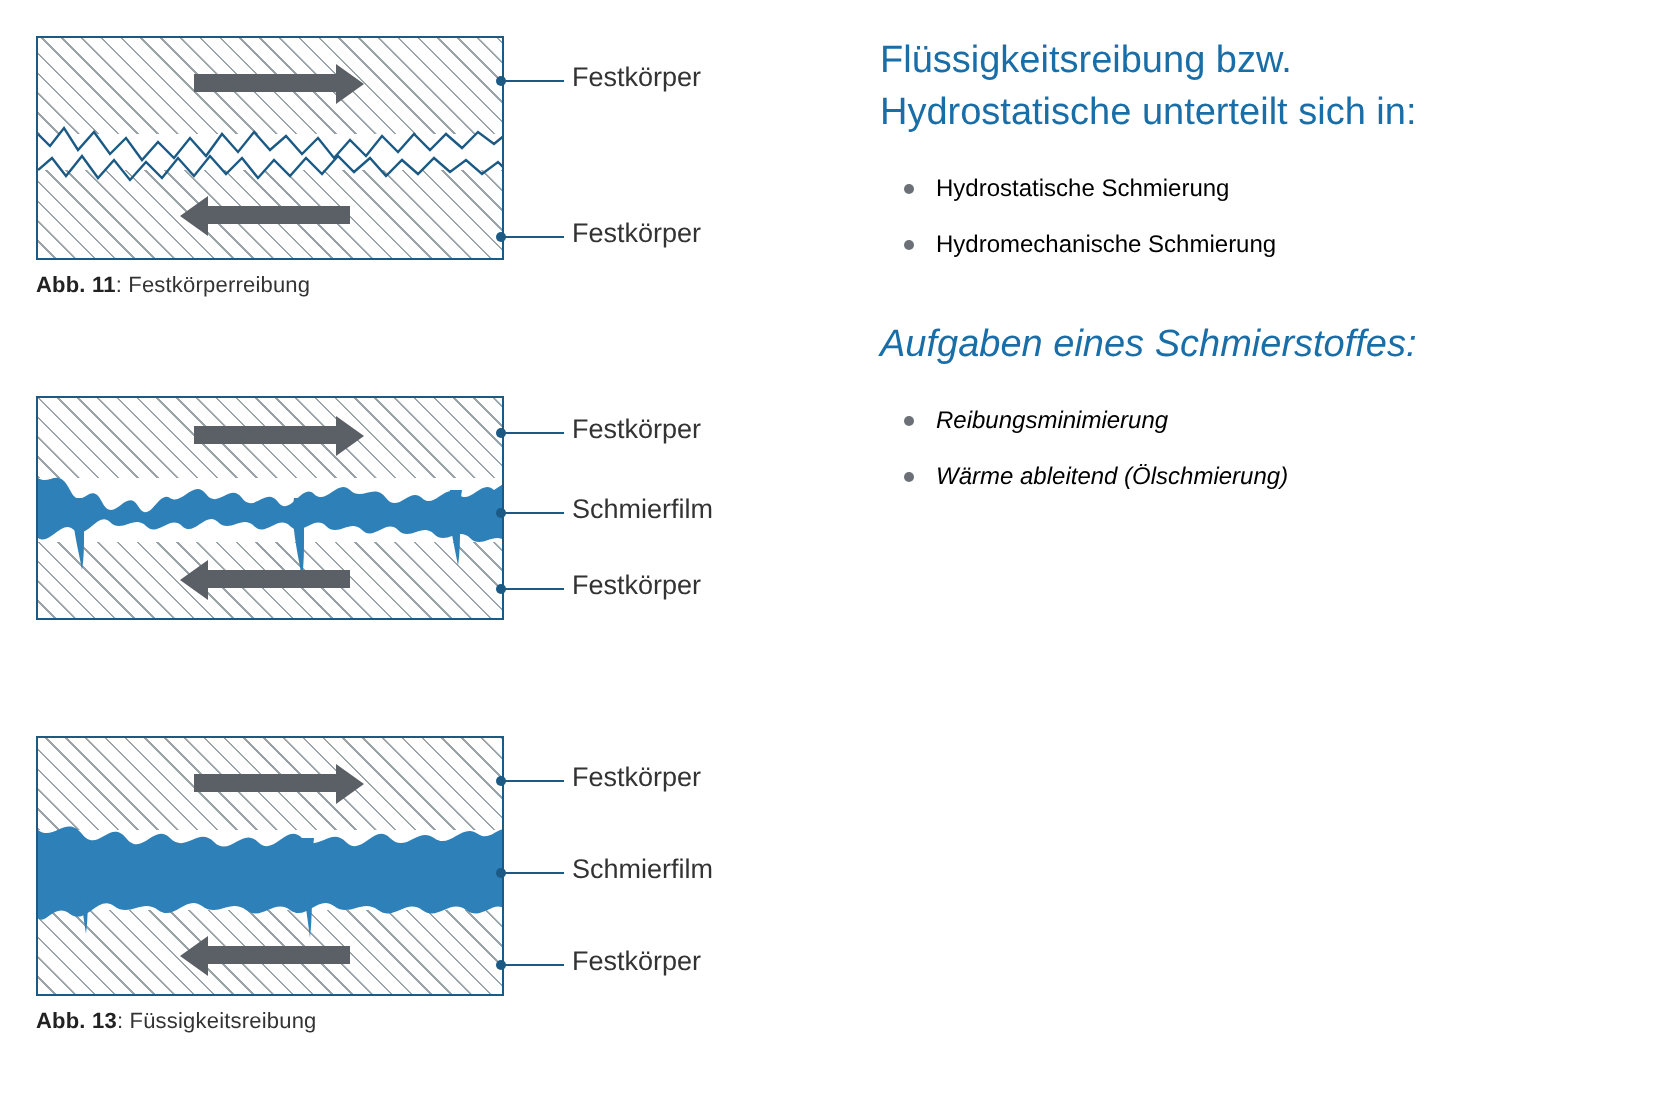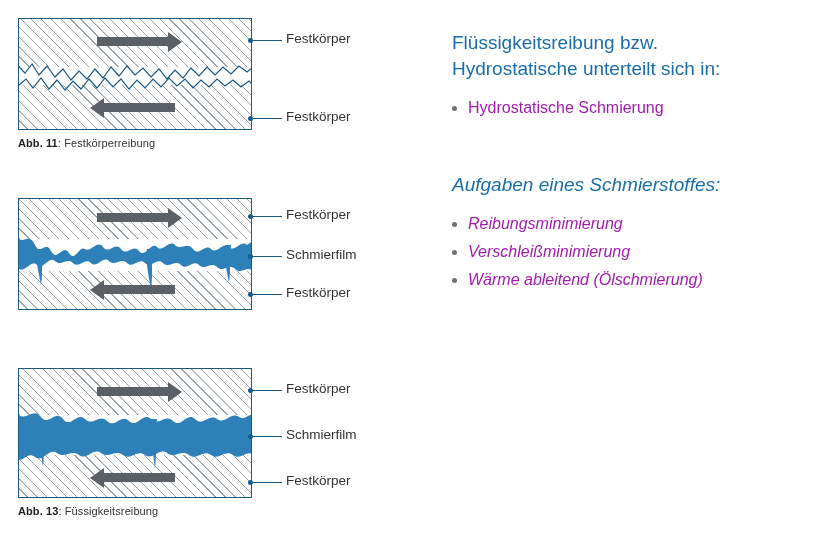--- a/index.html
+++ b/index.html
@@ -118,37 +118,37 @@
   .textcol {
     position: absolute;
     left: 440px;
     top: 0;
     width: 394px;
   }
   .heading {
     color: #1a6ea8;
     font-size: 19px;
     line-height: 26px;
-    margin: 12px;
+    margin: 0;
     font-weight: normal;
   }
   .block1 { position: absolute; top: 18px; left: 0; }
   .block2 { position: absolute; top: 160px; left: 0; font-style: italic; }
 
   ul.bullets {
     list-style: none;
     margin: 10px 0 0 0;
     padding: 0;
   }
   ul.bullets li {
     position: relative;
     padding-left: 28px;
-    font-size: 16px;
+    font-size: 12px;
     line-height: 28px;
-    color: #a21caf;
+    color: #000000;
   }
   ul.bullets li:before {
     content: "";
     position: absolute;
     left: 12px;
     top: 12px;
     width: 5px;
     height: 5px;
     border-radius: 50%;
     background: #6b7177;
@@ -308,29 +308,29 @@
 
   <div class="textcol">
 
     <div class="block1">
       <h2 class="heading">
         <span>Flüssigkeitsreibung bzw.</span><br>
         <span>Hydrostatische unterteilt sich in:</span>
       </h2>
       <ul class="bullets">
         <li>Hydrostatische Schmierung</li>
+        <li>Hydromechanische Schmierung</li>
       </ul>
     </div>
 
     <div class="block2">
       <h2 class="heading">
         <span>Aufgaben eines Schmierstoffes:</span>
       </h2>
       <ul class="bullets">
         <li>Reibungsminimierung</li>
-        <li>Verschleißminimierung</li>
         <li>Wärme ableitend (Ölschmierung)</li>
       </ul>
     </div>
 
   </div>
 
 </div>
 
 </body></html>

